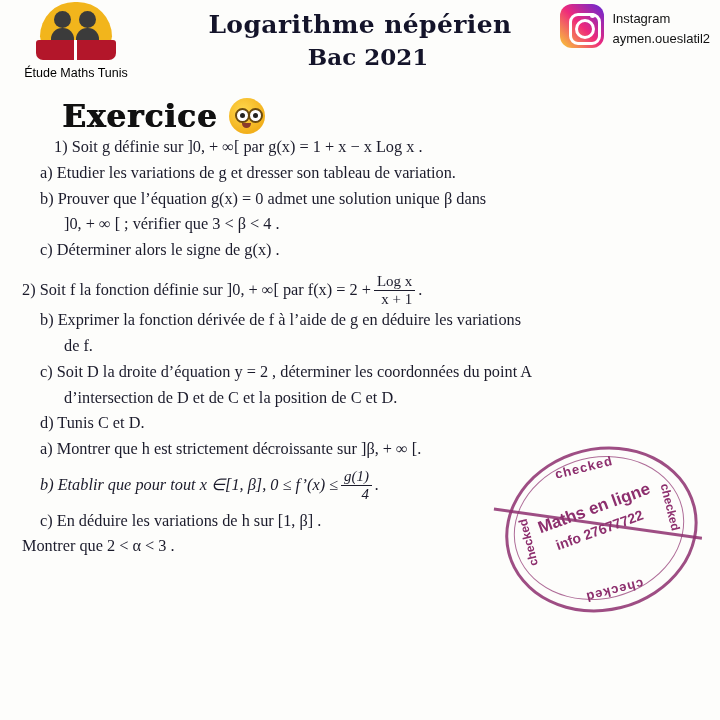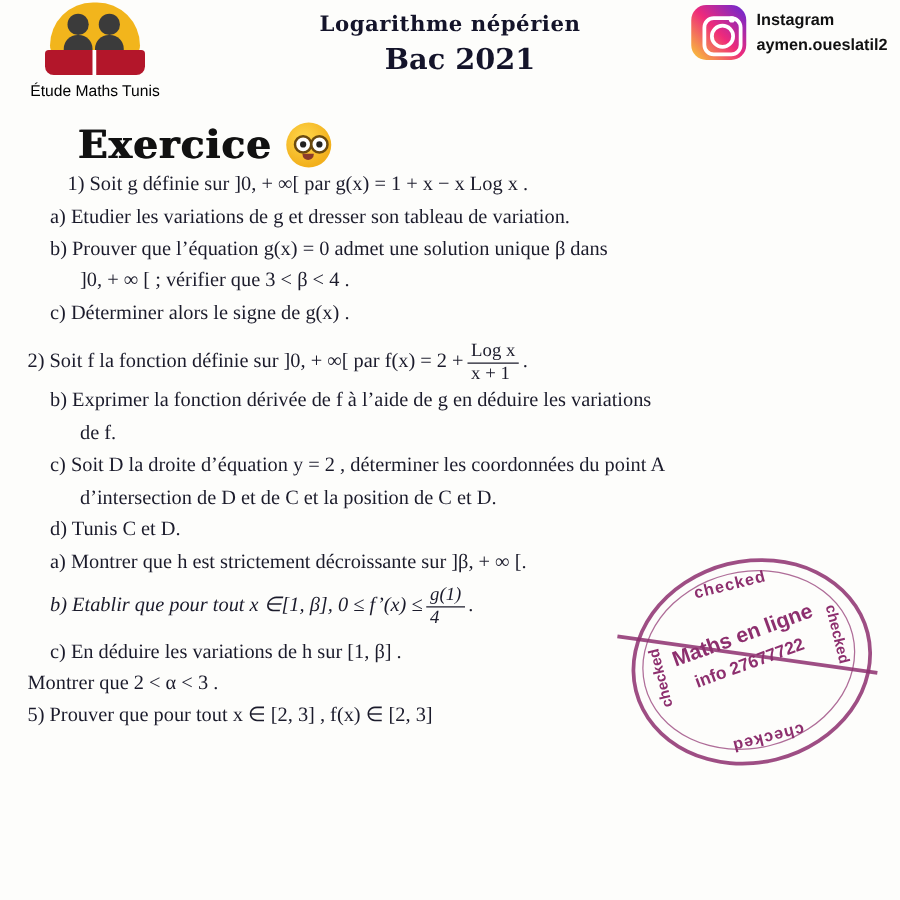--- a/index.html
+++ b/index.html
@@ -47,29 +47,29 @@
   .logo-text{
     font-family:"Liberation Sans", sans-serif;
     font-weight:normal;font-size:12.5px;color:#000000;margin-top:2px;
   }
 
   .titles{
     position:absolute;left:0;right:0;top:10px;text-align:center;
   }
   .title-main{
     font-family:"DejaVu Serif", serif;
-    font-weight:bold;font-size:17px;letter-spacing:.4px;color:#14142a;
+    font-weight:bold;font-size:25px;letter-spacing:.4px;color:#14142a;
   }
   .title-sub{
     font-family:"DejaVu Serif", serif;
     font-weight:bold;font-size:23px;margin-top:4px;color:#14142a;padding-left:16px;
   }
 
   .insta{
-    position:absolute;right:10px;top:4px;display:flex;align-items:flex-start;gap:8px;font-weight:bold;
+    position:absolute;right:10px;top:4px;display:flex;align-items:flex-end;gap:8px;
   }
   .insta-icon{
     width:44px;height:44px;border-radius:12px;
     background:linear-gradient(45deg,#f9ce34 0%,#ee2a7b 50%,#6228d7 100%);
     position:relative;flex:none;
   }
   .insta-icon .sq{
     position:absolute;left:9px;top:9px;width:26px;height:26px;border:3px solid #fff;border-radius:9px;
   }
   .insta-icon .ci{
@@ -113,21 +113,21 @@
   .content{
     position:relative;padding:0 16px 0 18px;font-size:16.3px;line-height:1.52;
   }
   .content .ln{margin:1px 0;white-space:nowrap;}
   .i1{padding-left:36px;}
   .i2{padding-left:22px;}
   .i3{padding-left:46px;}
   .i0{padding-left:4px;}
 
   .frac{
-    display:inline-block;text-align:left;vertical-align:-0.62em;margin:0 3px;
+    display:inline-block;text-align:right;vertical-align:-0.62em;margin:0 3px;
     font-size:.92em;line-height:1.12;
   }
   .frac .num{display:block;padding:0 3px;}
   .frac .den{display:block;border-top:1.4px solid #1b1b2b;padding:0 3px;}
 
   
   .stamp{
     position:absolute;right:18px;top:440px;width:206px;height:176px;
     transform:rotate(-14deg);
     color:#8d2f6e;pointer-events:none;
@@ -242,21 +242,20 @@
   <div class="ln i2">d) Tunis C  et D.</div>
 
   <div class="ln i2">a) Montrer que h est strictement décroissante sur ]β, + ∞ [.</div>
 
   <div class="ln i2" style="margin-top:6px;font-style:italic;">
     <span>b) Etablir que pour tout  x ∈[1, β],      0 ≤ f’(x) ≤</span><span class="frac"><span class="num">g(1)</span><span class="den">4</span></span><span>.</span>
   </div>
 
   <div class="ln i2" style="margin-top:6px;">c) En déduire les variations de h sur [1, β] .</div>
   <div class="ln i0">Montrer que  2 &lt; α &lt; 3 .</div>
-  <div class="ln i0">5) Prouver que pour tout x ∈ [2, 3] , f(x) ∈ [2, 3]</div>
 </div>
 
 <div class="stamp">
   <div class="ring"></div>
   <div class="ring2"></div>
   <div class="slash"></div>
   <div class="s-top">checked</div>
   <div class="s-right">checked</div>
   <div class="s-main">Maths en ligne</div>
   <div class="s-sub">info 27677722</div>

